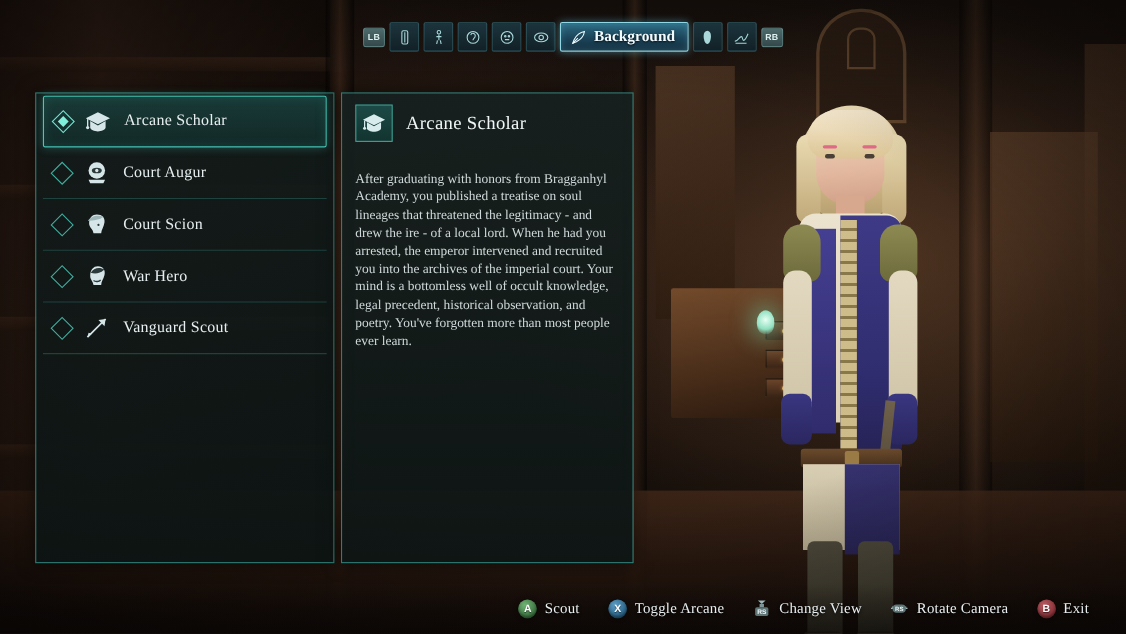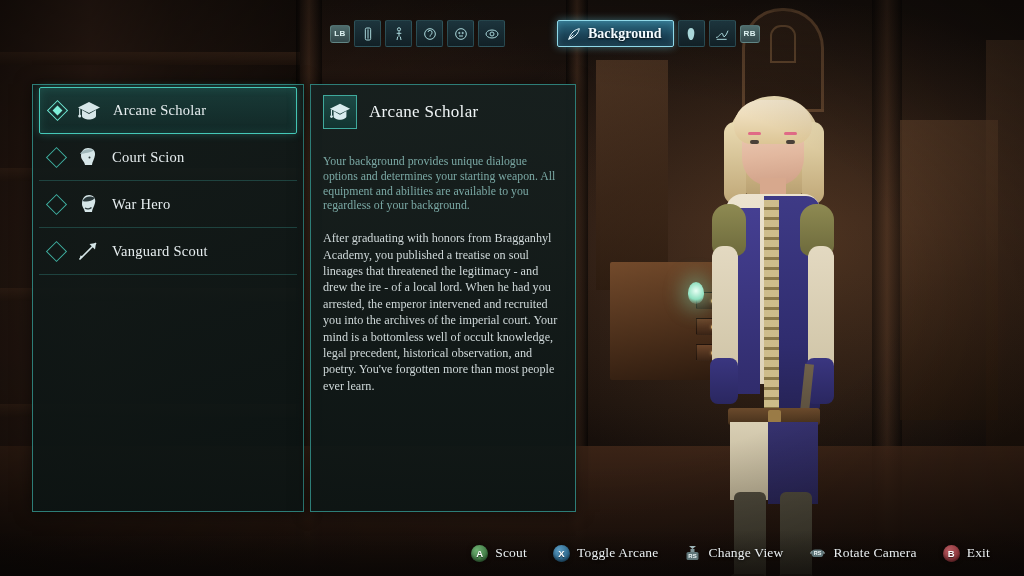--- a/index.html
+++ b/index.html
@@ -198,21 +198,20 @@
     display:flex; align-items:center; justify-content:center;
     position:relative;
   }
   .tab svg { width:16px; height:16px; display:block; }
   .tab svg * { stroke:#a9d7da; fill:none; stroke-width:1.5; }
   .tab.active-tab {
     width:auto; padding:0 11px 0 8px; height:27px; gap:6px;
     background:linear-gradient(180deg,#2d6d85,#1b4459 55%,#14303f);
     border:1px solid #8fd8e8;
     box-shadow:0 0 8px rgba(110,210,235,.45), inset 0 0 7px rgba(130,220,245,.22);
-    margin-left:48px;
   }
   .tab.active-tab svg * { stroke:#ecfbff; }
   .tab-lbl {
     color:#f2fbff; font-size:14px; font-weight:bold;
     text-shadow:0 1px 2px rgba(0,0,0,.85);
     white-space:nowrap;
   }
 
   
   .lpanel {
@@ -467,20 +466,32 @@
         <svg viewBox="0 0 24 24">
             <path d="M12 3 L23 8.5 L12 14 L1 8.5 Z"></path>
             <path d="M5 11 L5 17 C5 19 9 20.5 12 20.5 C15 20.5 19 19 19 17 L19 11 L12 15 Z"></path>
             <rect x="2.1" y="9.2" width="1.2" height="7" rx="0.5"></rect>
             <circle cx="2.7" cy="17" r="1.5"></circle>
           </svg>
       </span>
       <span class="rlbl">Arcane Scholar</span>
     </div>
 
+    <div class="row">
+      <span class="dia"></span>
+      <span class="ricon">
+        <svg viewBox="0 0 24 24">
+            <circle cx="12" cy="10" r="7.5"></circle>
+            <path d="M4.5 18.5 h15 l-1.5 3 h-12 Z"></path>
+            <ellipse cx="12" cy="10" rx="4.5" ry="2.6" style="fill:#2c3a3c"></ellipse>
+            <circle cx="12" cy="10" r="1.5" style="fill:#d6e6e8"></circle>
+          </svg>
+      </span>
+      <span class="rlbl">Court Augur</span>
+    </div>
 
     <div class="row">
       <span class="dia"></span>
       <span class="ricon">
         <svg viewBox="0 0 24 24">
             <path d="M5 11 C5 6 8 3 12 3 C17 3 19.5 6 19 10 C18.6 14 16 17 16 20 L9 20 C8.5 16 5 15 5 11 Z"></path>
             <path d="M4 9 C6 5 12 3 18 5 C15 8 9 8 4 9 Z" style="fill:#9fb6b9"></path>
             <circle cx="13.5" cy="12.5" r="1" style="fill:#2c3a3c"></circle>
           </svg>
       </span>
@@ -526,21 +537,20 @@
         </svg>
     </span>
     <h3>Arcane Scholar</h3>
   </div>
 
   <div class="divider">
     
   </div>
 
   <div class="rbody">
-    <p class="p-hint">Your background provides unique dialogue options and determines your starting weapon. All equipment and abilities are available to you regardless of your background.</p>
     <p class="p-lore">After graduating with honors from Bragganhyl Academy, you published a treatise on soul lineages that threatened the legitimacy - and drew the ire - of a local lord. When he had you arrested, the emperor intervened and recruited you into the archives of the imperial court. Your mind is a bottomless well of occult knowledge, legal precedent, historical observation, and poetry. You've forgotten more than most people ever learn.</p>
   </div>
 </div>
 
 <div class="promptbar">
 
   <div class="prompt">
     <span class="pbtn" style="background:radial-gradient(circle at 35% 30%,#6fb173,#3d7742 70%,#2c5730);">A</span>
     <span class="plbl">Scout</span>
   </div>

